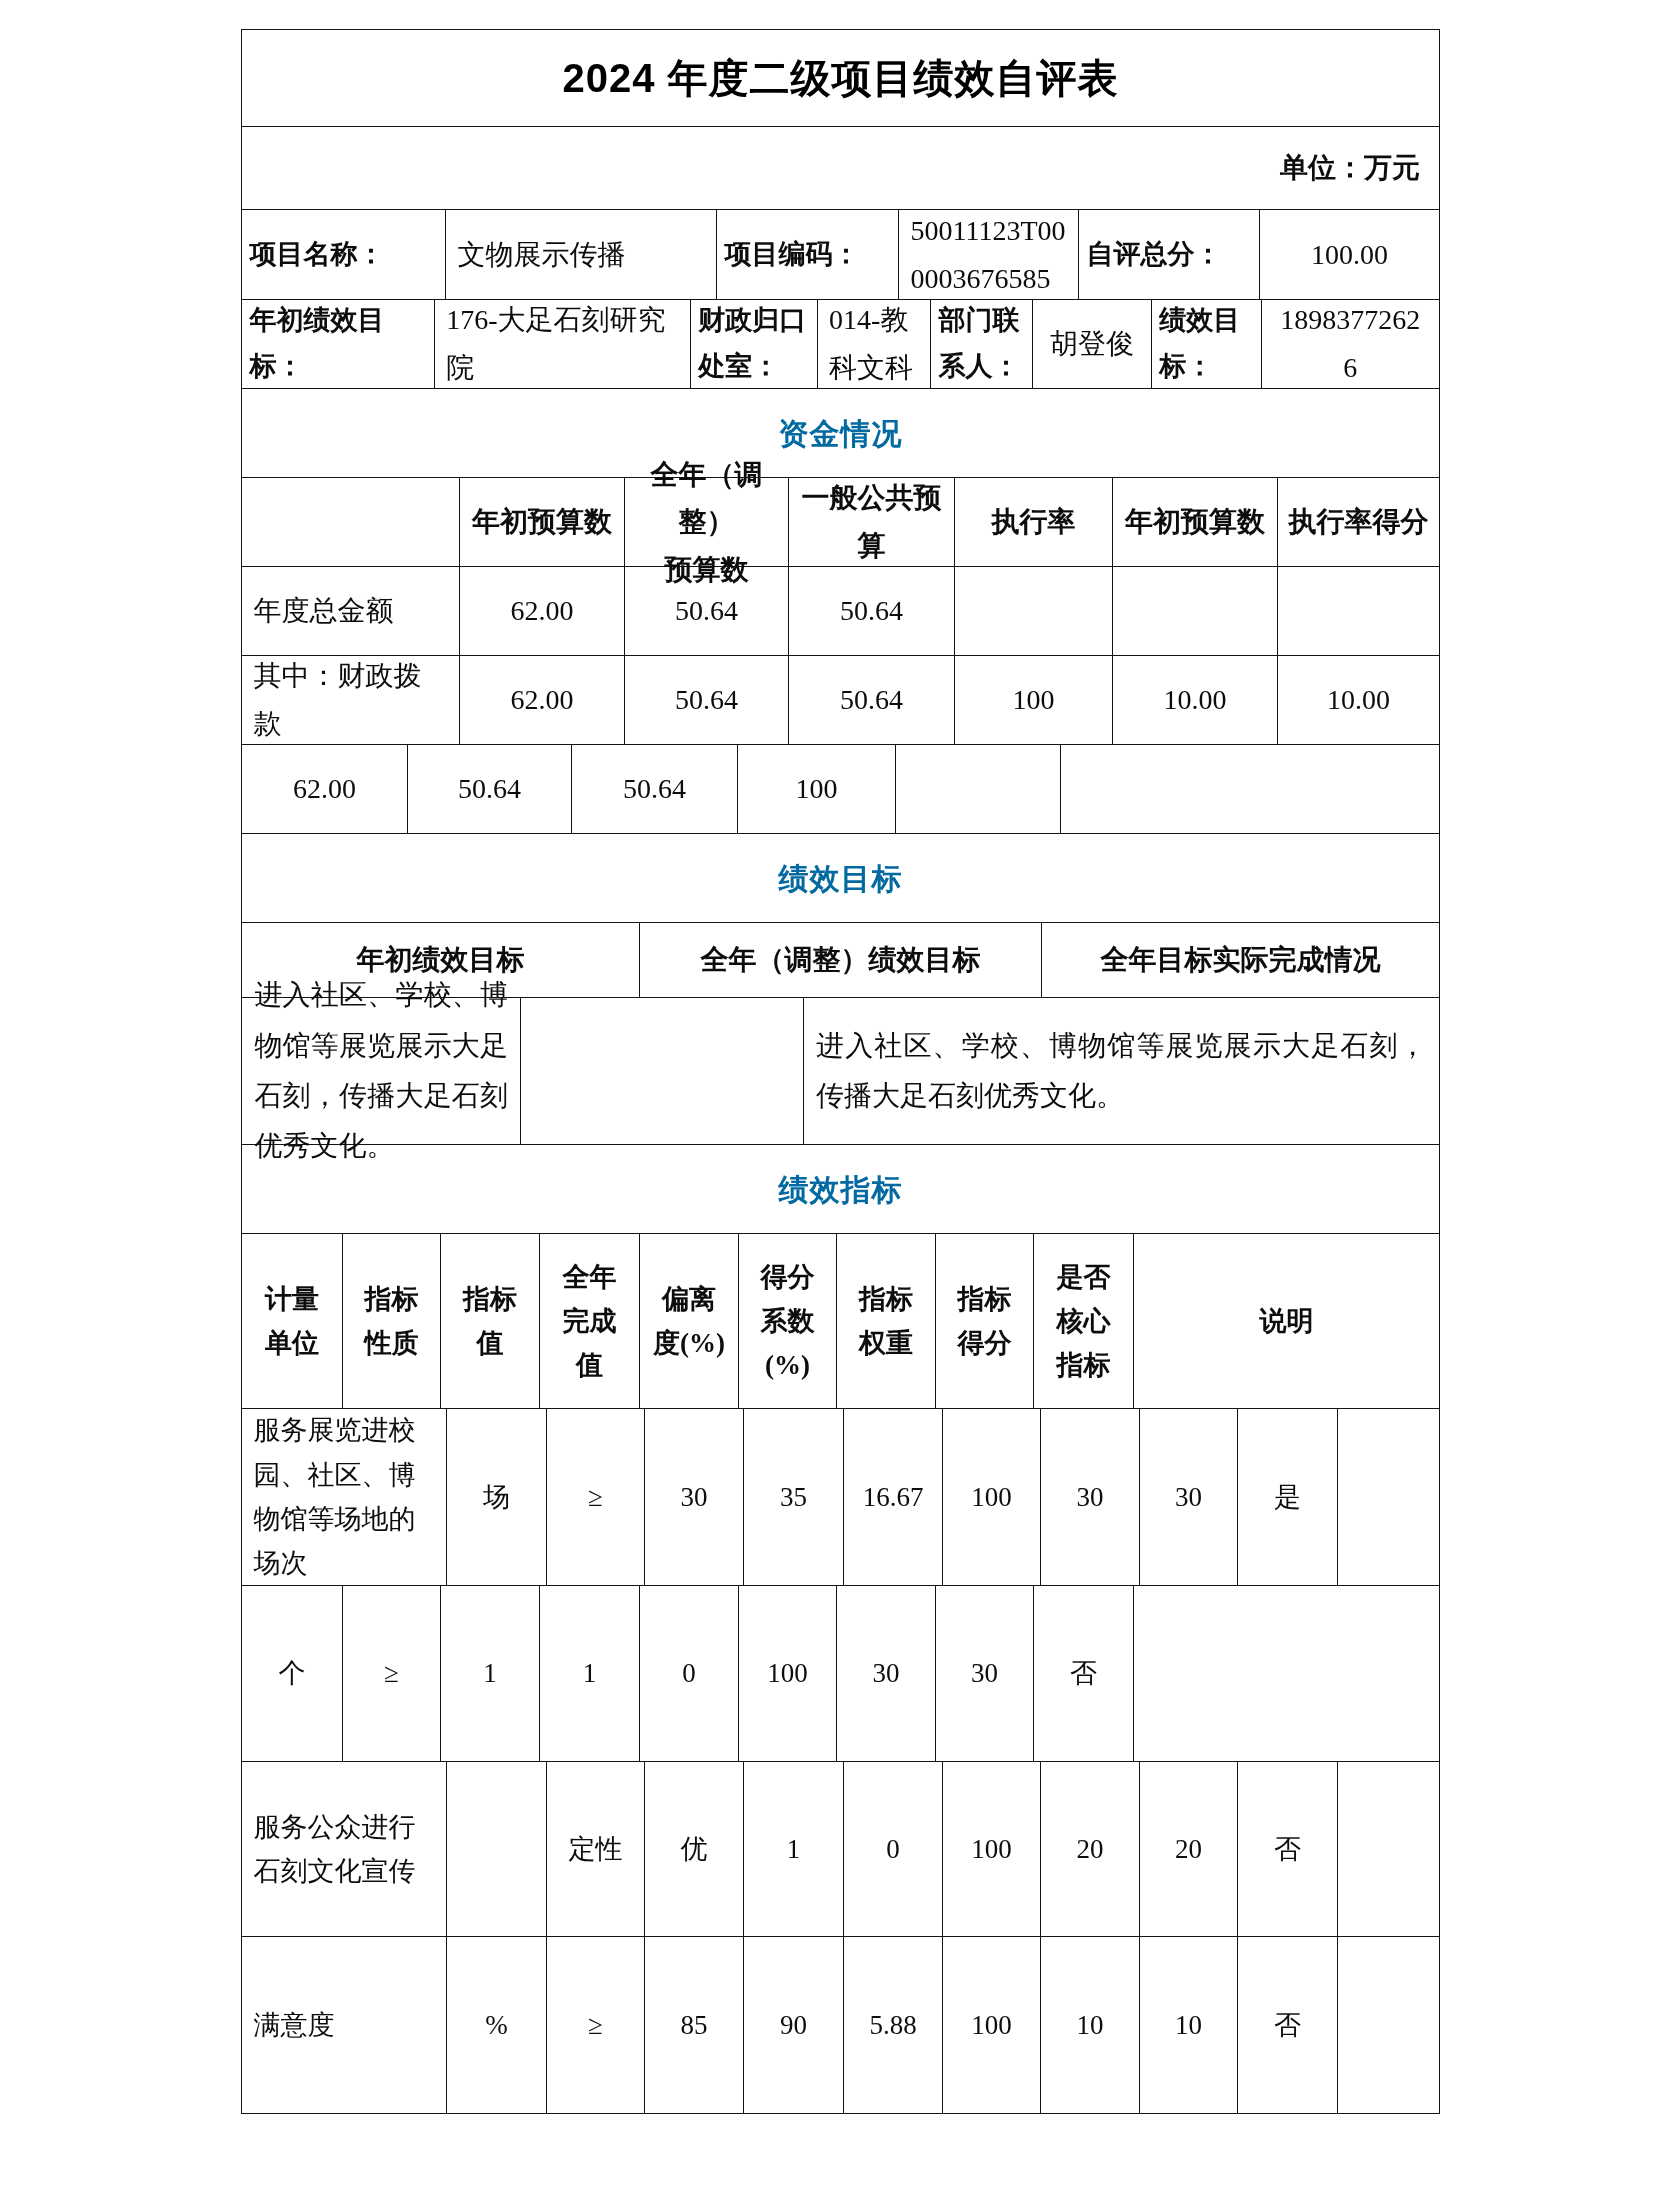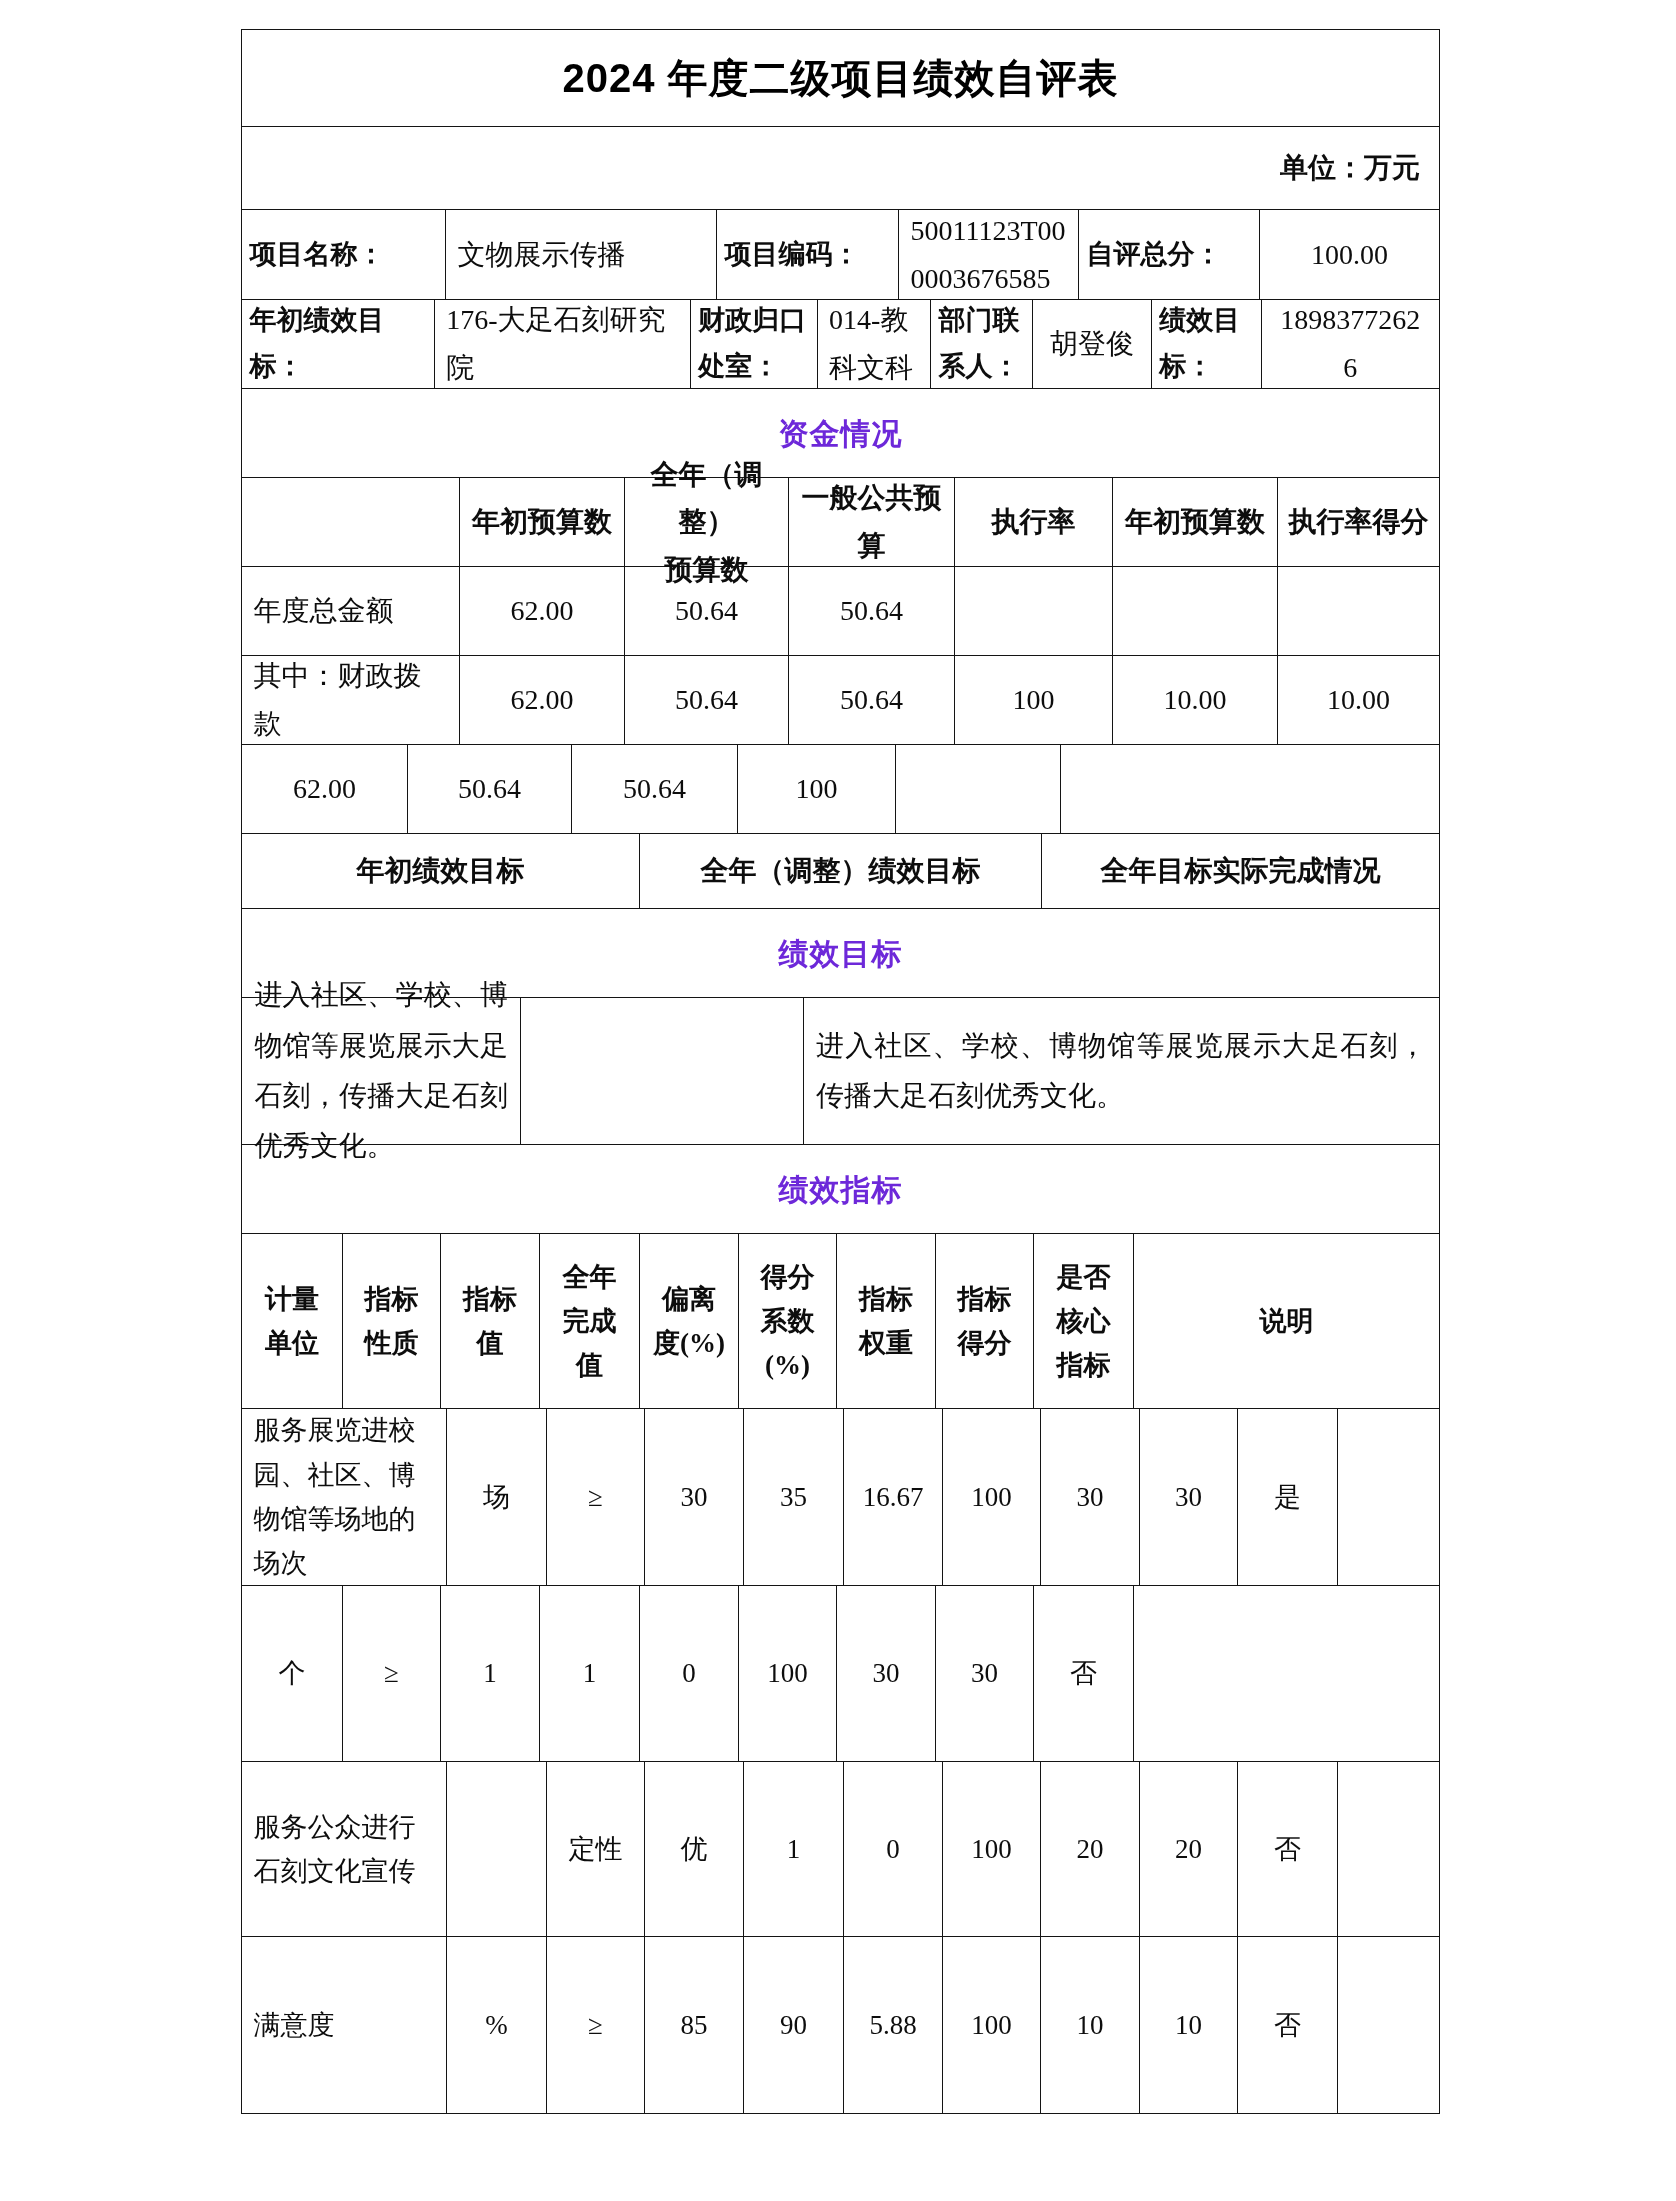--- a/index.html
+++ b/index.html
@@ -47,21 +47,21 @@
   }
   .unit-cell {
     justify-content: flex-end;
     text-align: right;
     padding-right: 19px;
     font-weight: bold;
   }
   .sec {
     font-family: "Liberation Sans", "DejaVu Sans", sans-serif;
     font-weight: bold;
-    color: #6d28d9;
+    color: #0369a1;
     font-size: 30px;
     letter-spacing: 1px;
   }
   .goal {
     align-items: center;
     text-align: justify;
     line-height: 1.8;
     padding: 0 12.4px;
   }
   .irow .td { font-size: 27px; line-height: 1.64; }
@@ -138,28 +138,28 @@
 
   <div class="tr" style="height:89px">
     <div class="td" style="width:165px">62.00</div>
     <div class="td" style="width:164px">50.64</div>
     <div class="td" style="width:166px">50.64</div>
     <div class="td" style="width:158px">100</div>
     <div class="td" style="width:165px"></div>
     <div class="td last"></div>
   </div>
 
+  <div class="tr" style="height:89px">
+    <div class="td last sec">绩效目标</div>
+  </div>
+
   <div class="tr bold" style="height:75px">
     <div class="td" style="width:397px">年初绩效目标</div>
     <div class="td" style="width:402px">全年（调整）绩效目标</div>
     <div class="td last">全年目标实际完成情况</div>
-  </div>
-
-  <div class="tr" style="height:89px">
-    <div class="td last sec">绩效目标</div>
   </div>
 
   <div class="tr" style="height:147px">
     <div class="td goal left" style="width:397px">进入社区、学校、博物馆等展览展示大足石刻，传播大足石刻优秀文化。</div>
     <div class="td goal left" style="width:402px"></div>
     <div class="td last goal left">进入社区、学校、博物馆等展览展示大足石刻，传播大足石刻优秀文化。</div>
   </div>
 
   <div class="tr" style="height:89px">
     <div class="td last sec">绩效指标</div>

